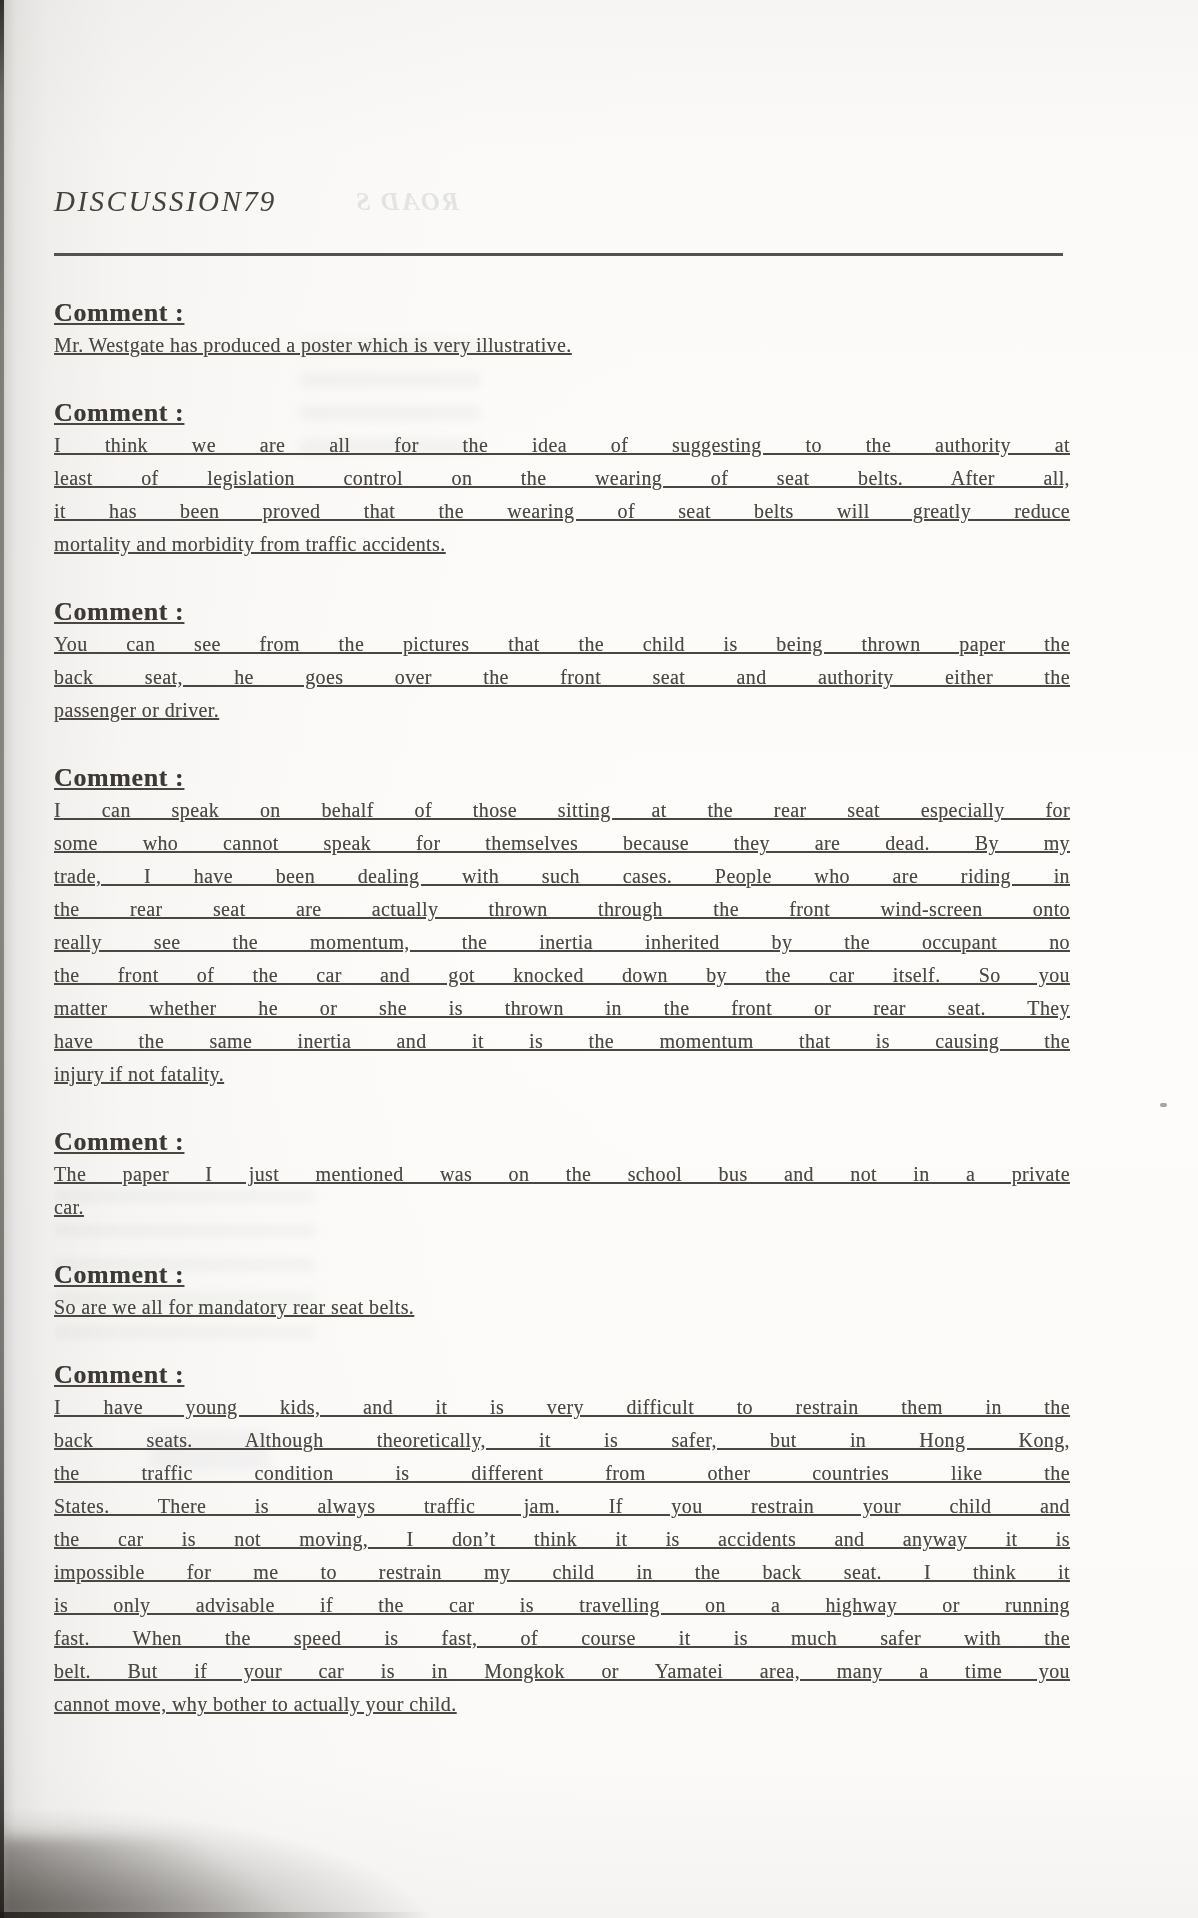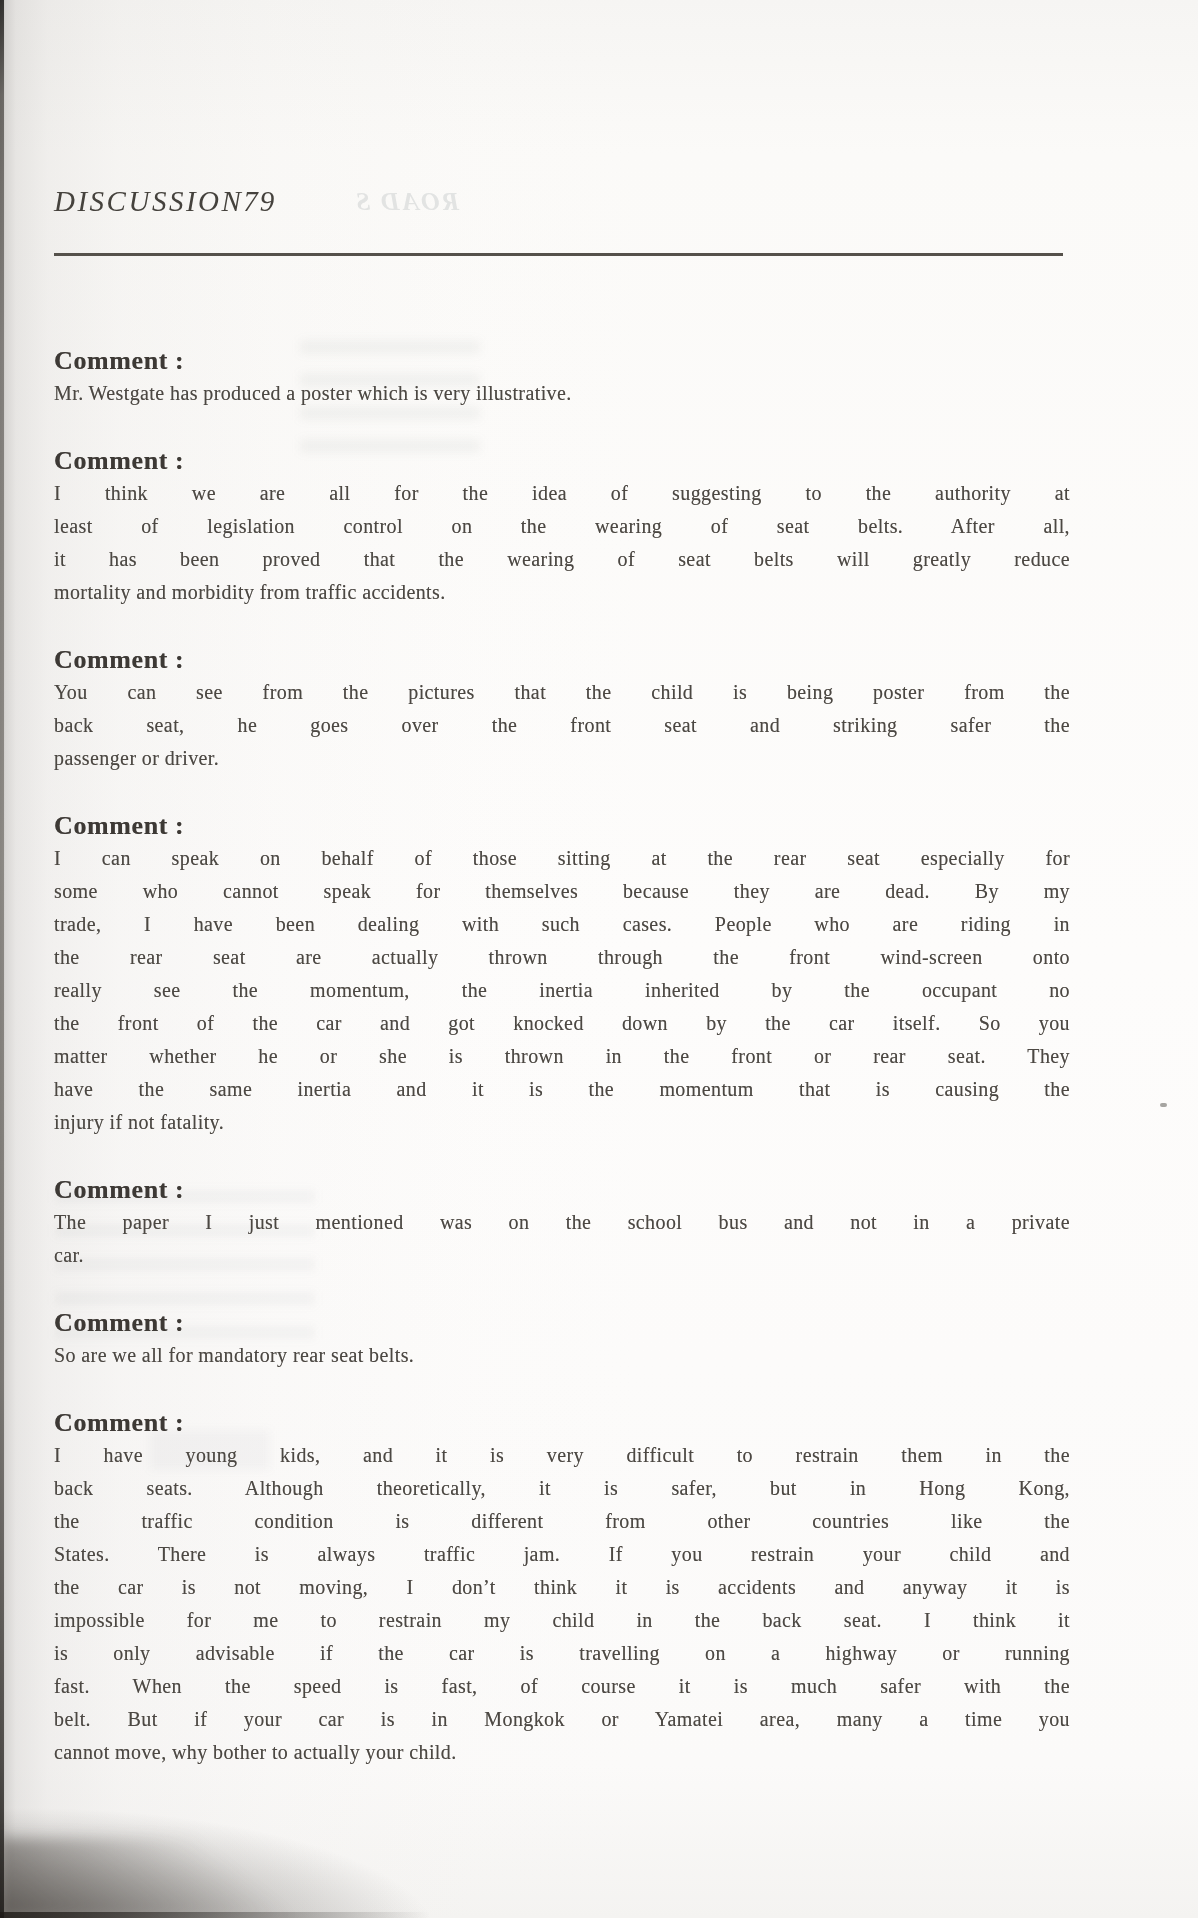--- a/index.html
+++ b/index.html
@@ -79,21 +79,21 @@
     font-style: italic; font-weight: bold; font-size: 26px;
     letter-spacing: 2px; color: rgba(130,140,145,0.20);
     white-space: nowrap;
   }
 
   .header-rule {
     margin: 37px 7px 0 0; border: none;
     height: 3px; background: #55514b;
   }
 
-  .comments { margin-top: 88px; }
+  .comments { margin-top: 40px; text-decoration: underline; }
   .comment + .comment { margin-top: 34px; }
 
   .comment-label {
     font-weight: bold; font-size: 26px; line-height: 33px;
     letter-spacing: 0.6px; color: #3d3935;
     text-shadow: 0 0 0.5px rgba(61,57,53,0.6);
   }
   .cline {
     font-size: 20px; line-height: 33px;
     letter-spacing: 0.4px; color: #4c4843;
@@ -137,22 +137,22 @@
       <section class="comment">
         <div class="comment-label">Comment :</div>
         <div class="cline">I think we are all for the idea of suggesting to the authority at</div>
         <div class="cline">least of legislation control on the wearing of seat belts.  After all,</div>
         <div class="cline">it has been proved that the wearing of seat belts will greatly reduce</div>
         <div class="cline last">mortality and morbidity from traffic accidents.</div>
       </section>
 
       <section class="comment">
         <div class="comment-label">Comment :</div>
-        <div class="cline">You can see from the pictures that the child is being poster from the</div>
-        <div class="cline">back seat, he goes over the front seat and striking safer the</div>
+        <div class="cline">You can see from the pictures that the child is being thrown paper the</div>
+        <div class="cline">back seat, he goes over the front seat and authority either the</div>
         <div class="cline last">passenger or driver.</div>
       </section>
 
       <section class="comment">
         <div class="comment-label">Comment :</div>
         <div class="cline">I can speak on behalf of those sitting at the rear seat especially for</div>
         <div class="cline">some who cannot speak for themselves because they are dead.  By my</div>
         <div class="cline">trade, I have been dealing with such cases.  People who are riding in</div>
         <div class="cline">the rear seat are actually thrown through the front wind-screen onto</div>
         <div class="cline">really see the momentum, the inertia inherited by the occupant no</div>

